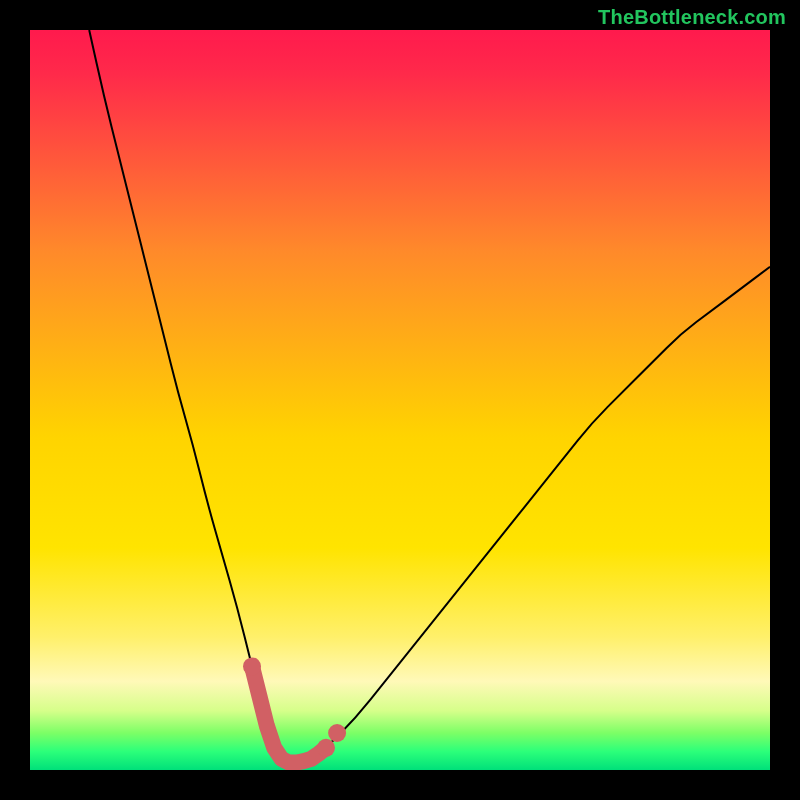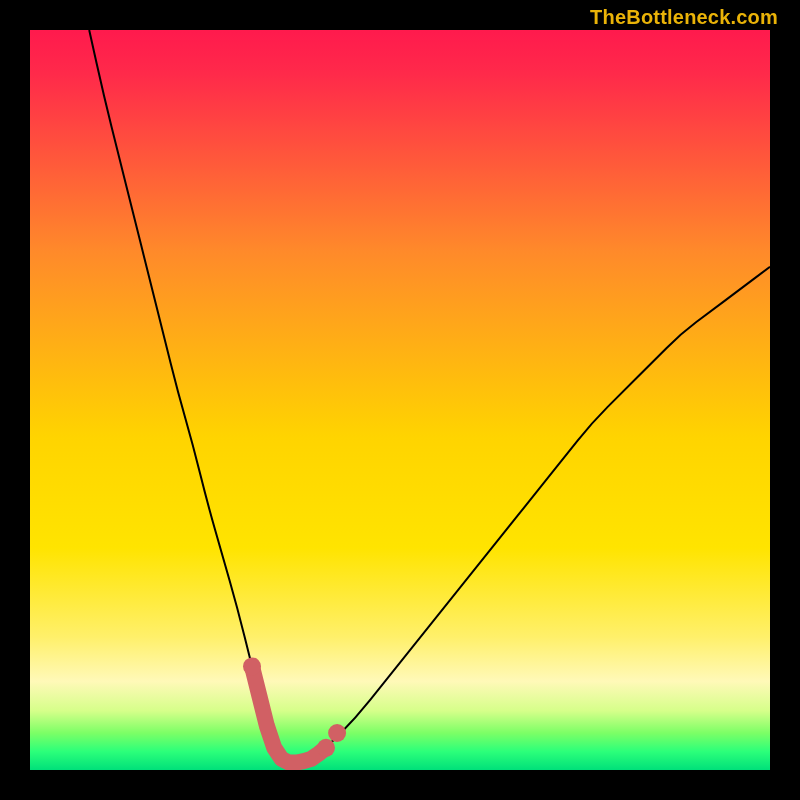--- a/index.html
+++ b/index.html
@@ -15,22 +15,22 @@
     position: absolute;
     left: 0;
     top: 0;
     width: 800px;
     height: 800px;
     background: #000;
   }
   .watermark {
     position: absolute;
     top: 6px;
-    right: 22px;
-    color: #eab308;
+    right: 14px;
+    color: #22c55e;
     font-size: 20px;
     font-weight: 600;
     letter-spacing: 0.2px;
     z-index: 10;
   }
   .plot {
     position: absolute;
     left: 30px;
     top: 30px;
     width: 740px;

